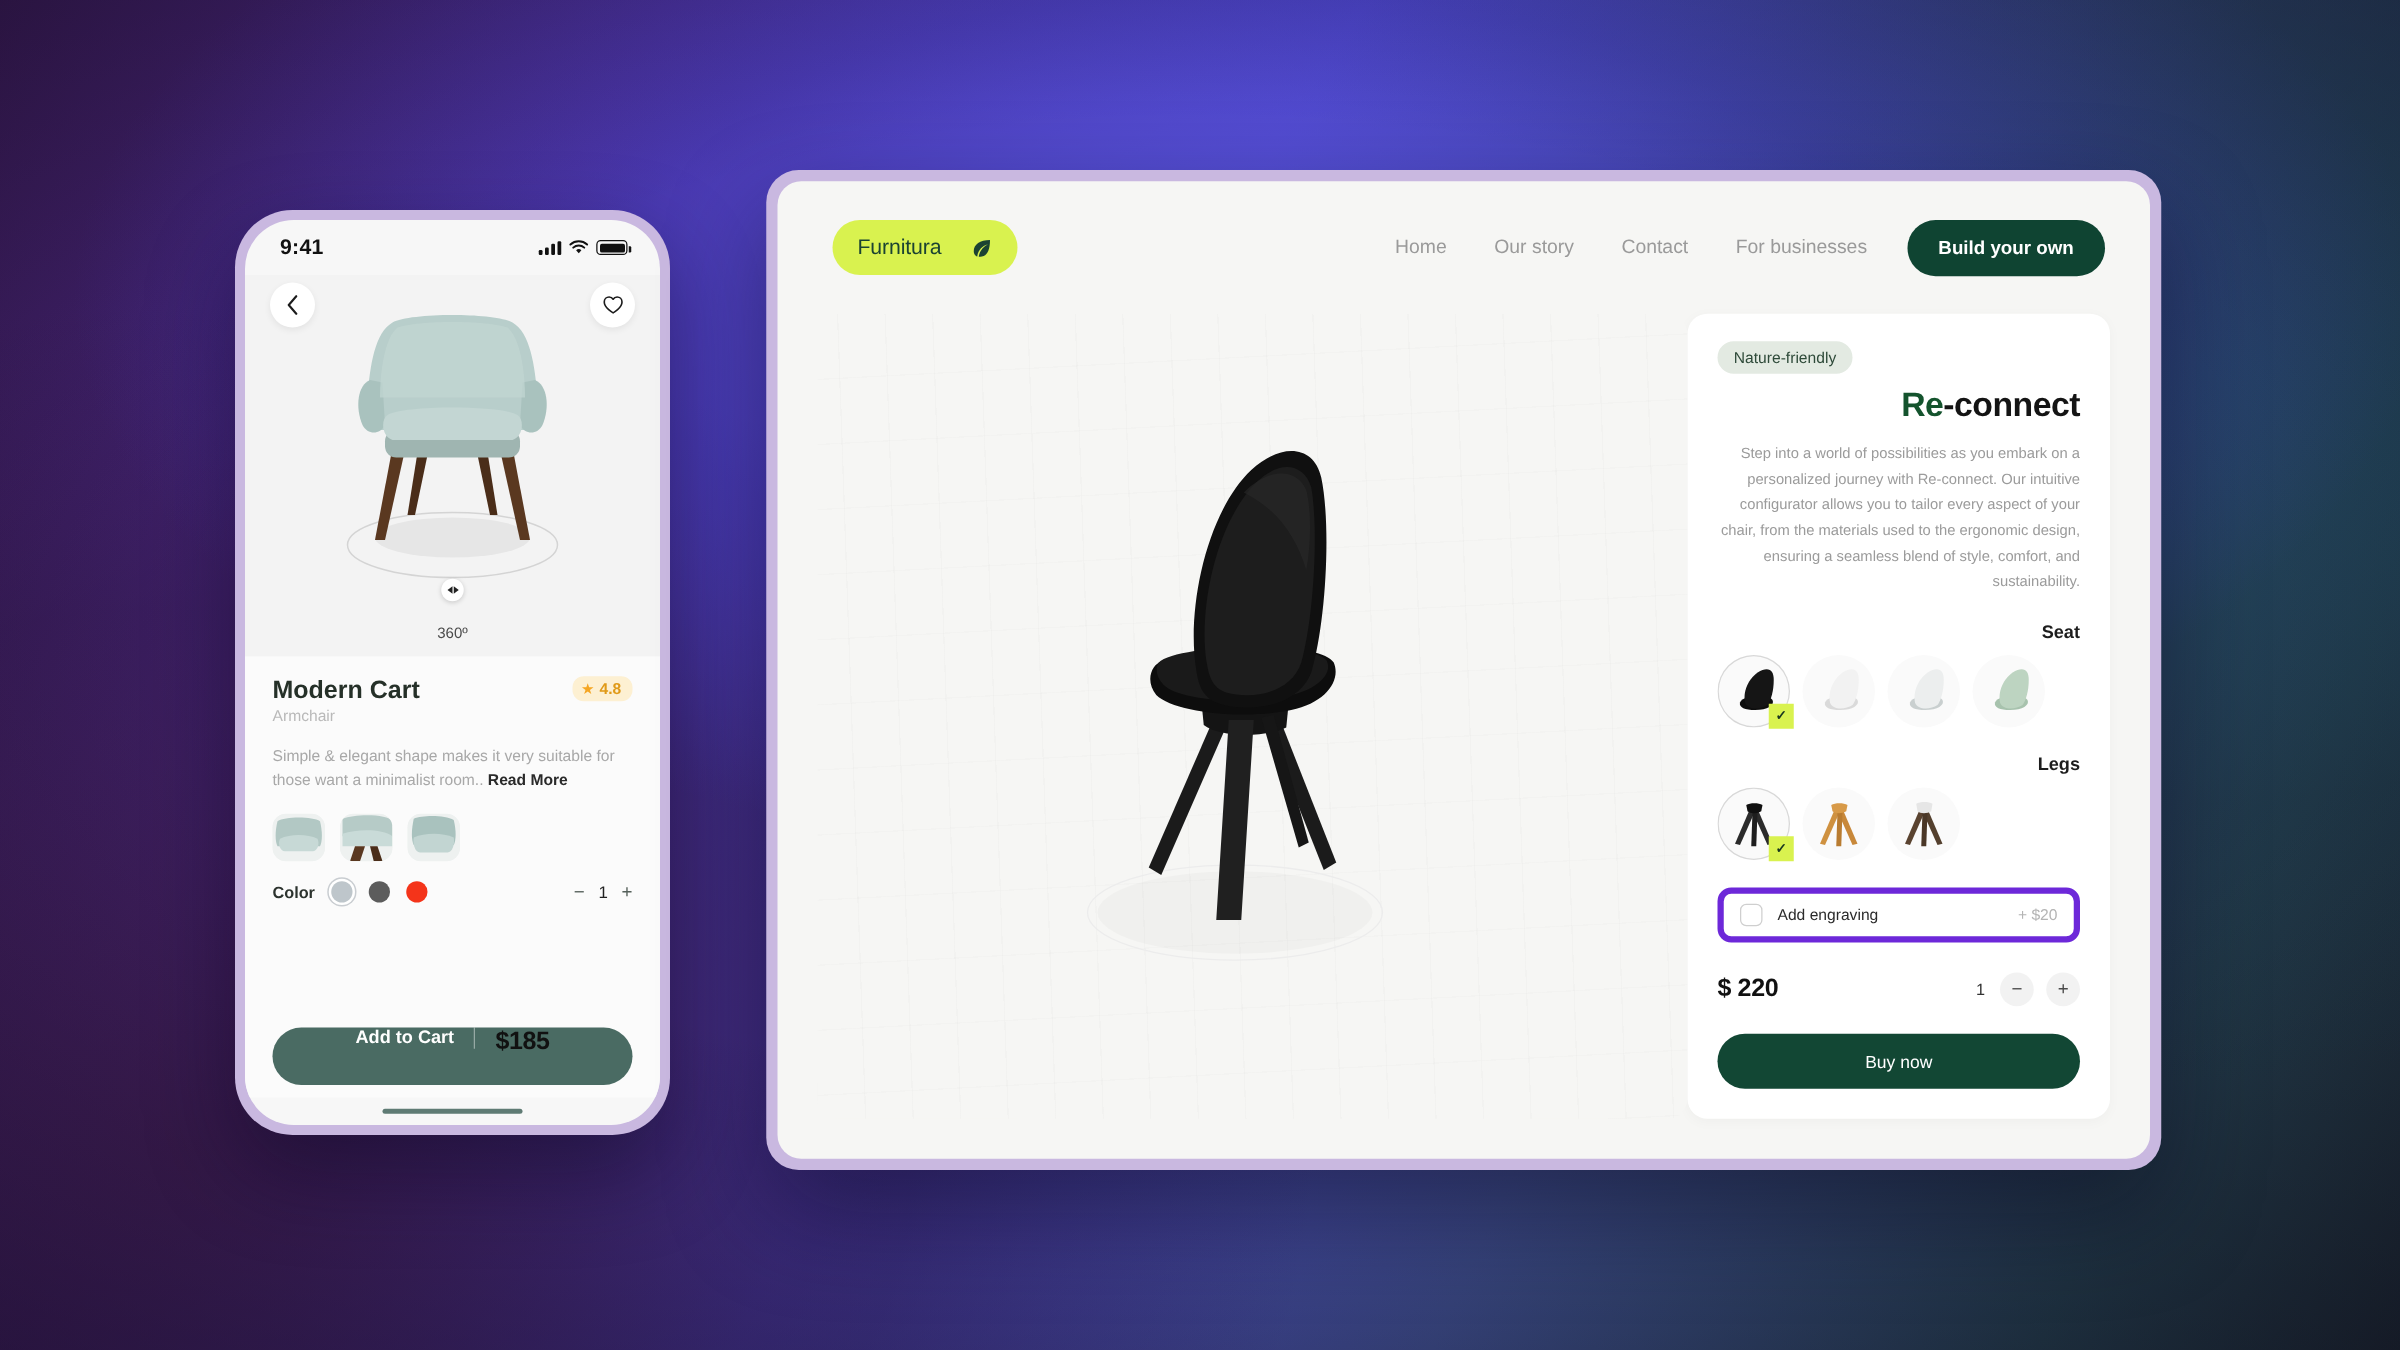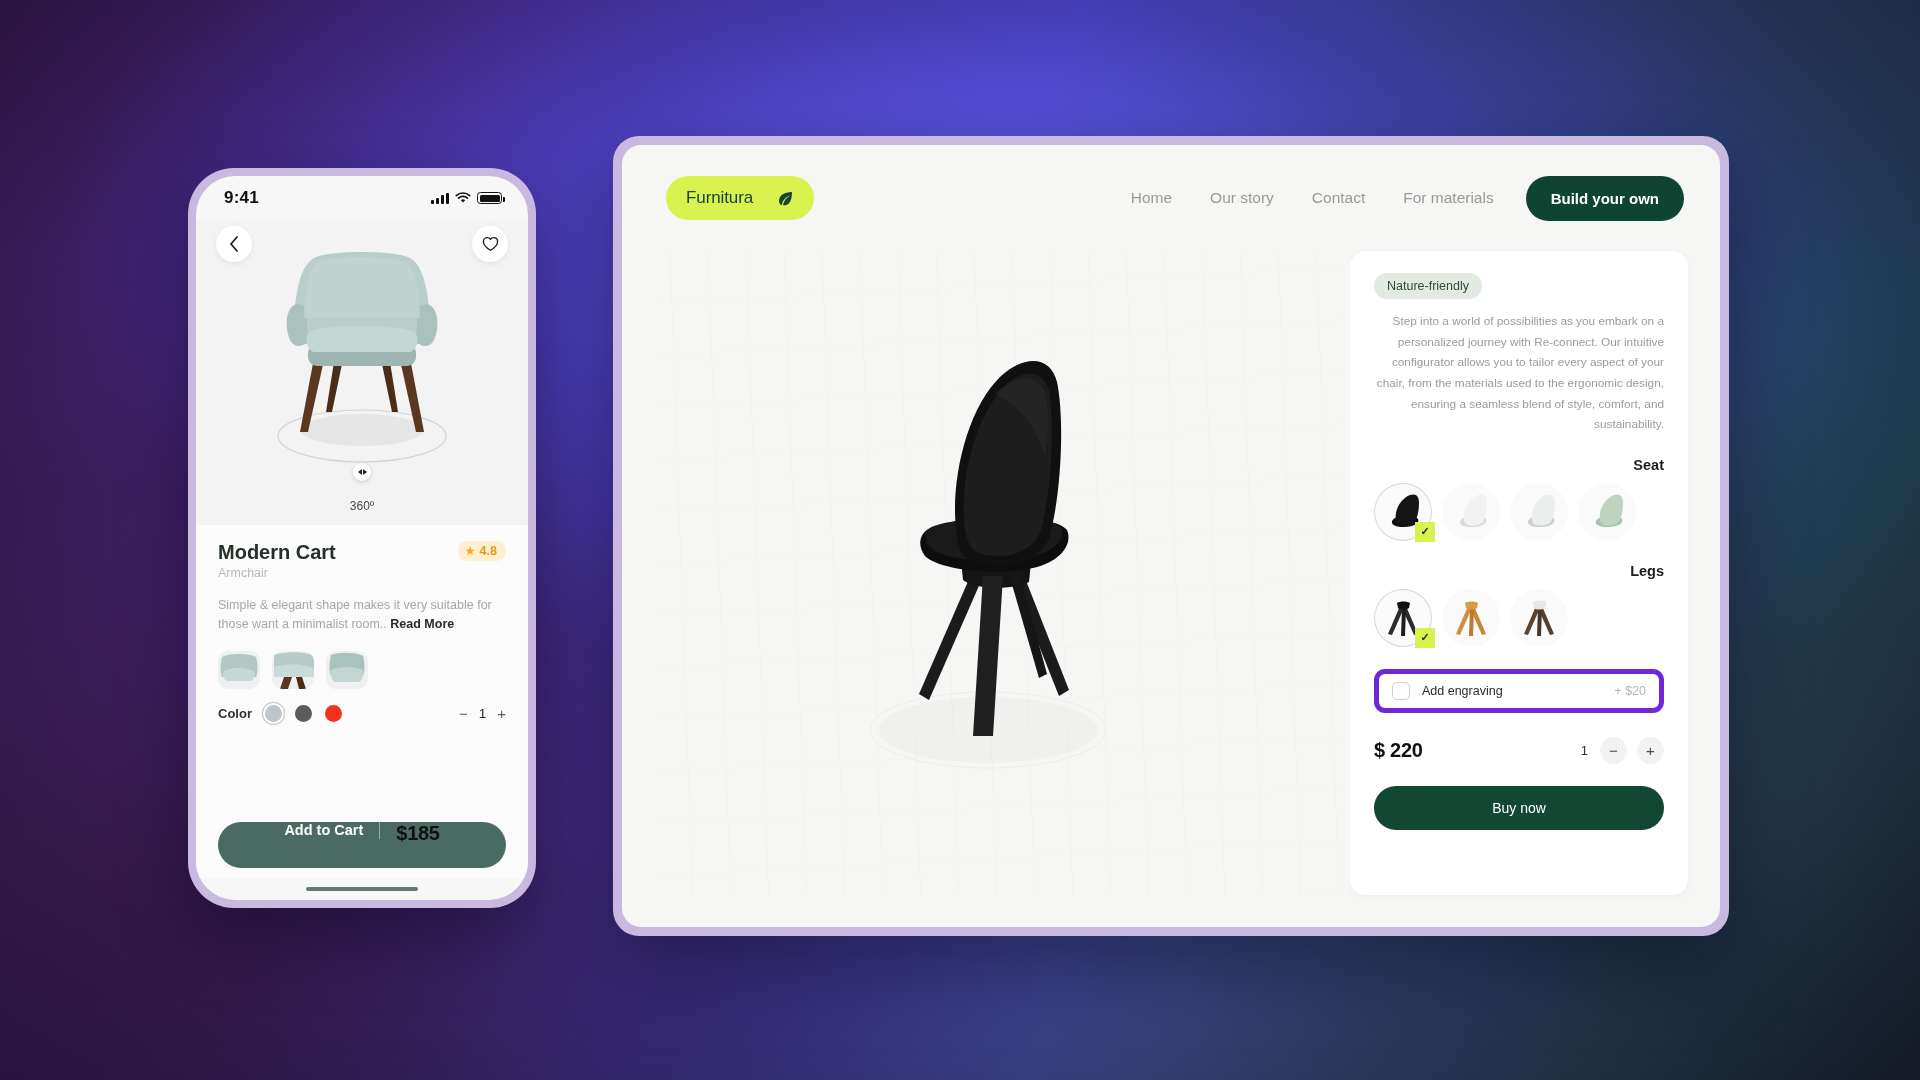--- a/index.html
+++ b/index.html
@@ -353,21 +353,21 @@
       <div class="logo">
         <span class="logo-text">Furnitura</span>
         <svg width="17" height="17" viewBox="0 0 17 17">
           <path d="M15 2 C7 2 2 5.5 2 11 C2 13.2 3.2 14.8 4.8 15.2 C5.4 10 9 6.6 13.4 5.4 C9.8 7.4 6.8 10.4 6 15.3 C11.6 16 15 11.8 15 2 Z" fill="#1b4332"></path>
         </svg>
       </div>
       <nav class="nav">
         <a href="#">Home</a>
         <a href="#">Our story</a>
         <a href="#">Contact</a>
-        <a href="#">For materials</a>
+        <a href="#">For businesses</a>
       </nav>
       <div class="cta">Build your own</div>
     </div>
 
     <div class="desk-main">
 
       <div class="stage">
         <svg class="stage-chair" width="330" height="470" viewBox="0 0 330 470">
           <ellipse cx="165" cy="392" rx="118" ry="38" fill="none" stroke="#ececec" stroke-width="1"></ellipse>
           <ellipse cx="165" cy="392" rx="110" ry="33" fill="#000" opacity="0.025"></ellipse>
@@ -385,20 +385,23 @@
 
           <path d="M134 198 C126 150 142 72 178 38 C202 16 228 18 234 44 C242 82 238 160 226 200 C216 226 182 232 156 226 C140 222 136 212 134 198 Z" fill="#101010"></path>
           <path d="M142 190 C136 148 150 80 182 48 C200 30 220 32 226 52 C232 86 228 156 218 192 C210 216 180 222 158 216 C146 212 144 202 142 190 Z" fill="#1d1d1d"></path>
           <path d="M172 56 C192 36 214 36 222 54 C226 70 226 96 222 118 C214 92 200 70 172 56 Z" fill="#2a2a2a" opacity="0.6"></path>
         </svg>
       </div>
 
       <div class="panel">
         <div class="chip">Nature-friendly</div>
 
+        <div class="panel-title">
+          <span class="g">Re</span><span>-connect</span>
+        </div>
 
         <div class="panel-desc">Step into a world of possibilities as you embark on a personalized journey with Re-connect. Our intuitive configurator allows you to tailor every aspect of your chair, from the materials used to the ergonomic design, ensuring a seamless blend of style, comfort, and sustainability.</div>
 
         <div class="sec-label">Seat</div>
         <div class="opt-row">
           <div class="opt sel">
             <svg width="46" height="46" viewBox="0 0 46 46">
               <path d="M12 32 C14 26 34 24 38 30 C40 34 34 38 24 38 C16 38 11 36 12 32 Z" fill="#0e0e0e"></path>
               <path d="M16 32 C14 22 20 10 30 6 C36 4 39 7 39 14 C39 22 37 30 34 34 C28 38 18 38 16 32 Z" fill="#151515"></path>
             </svg>

